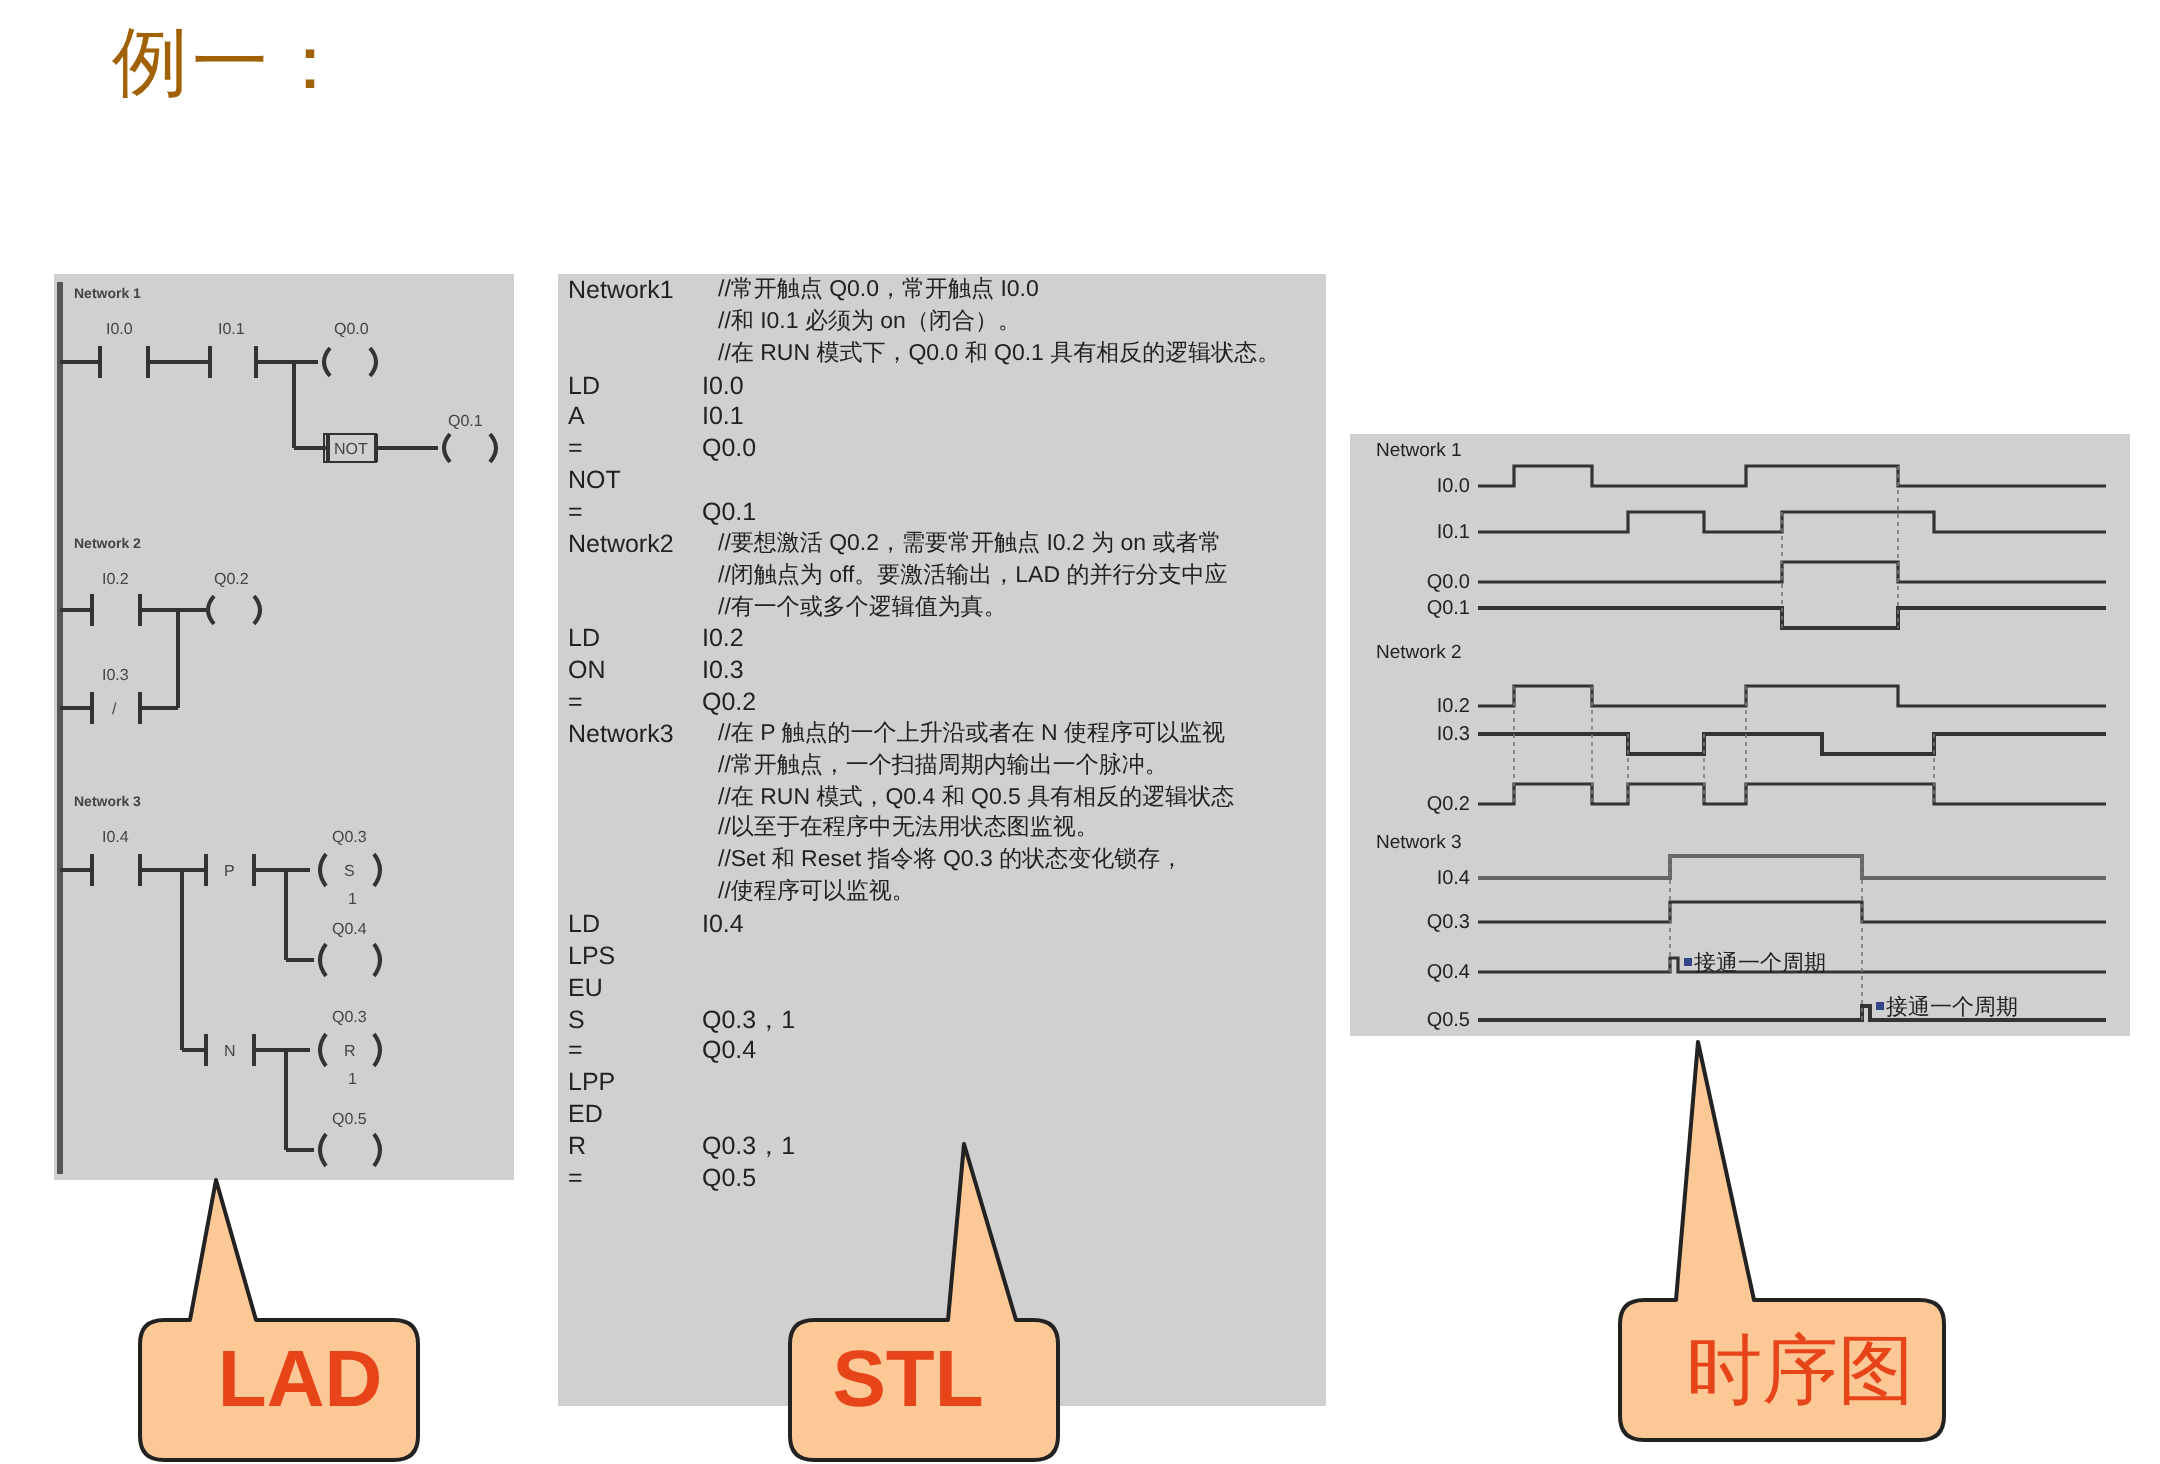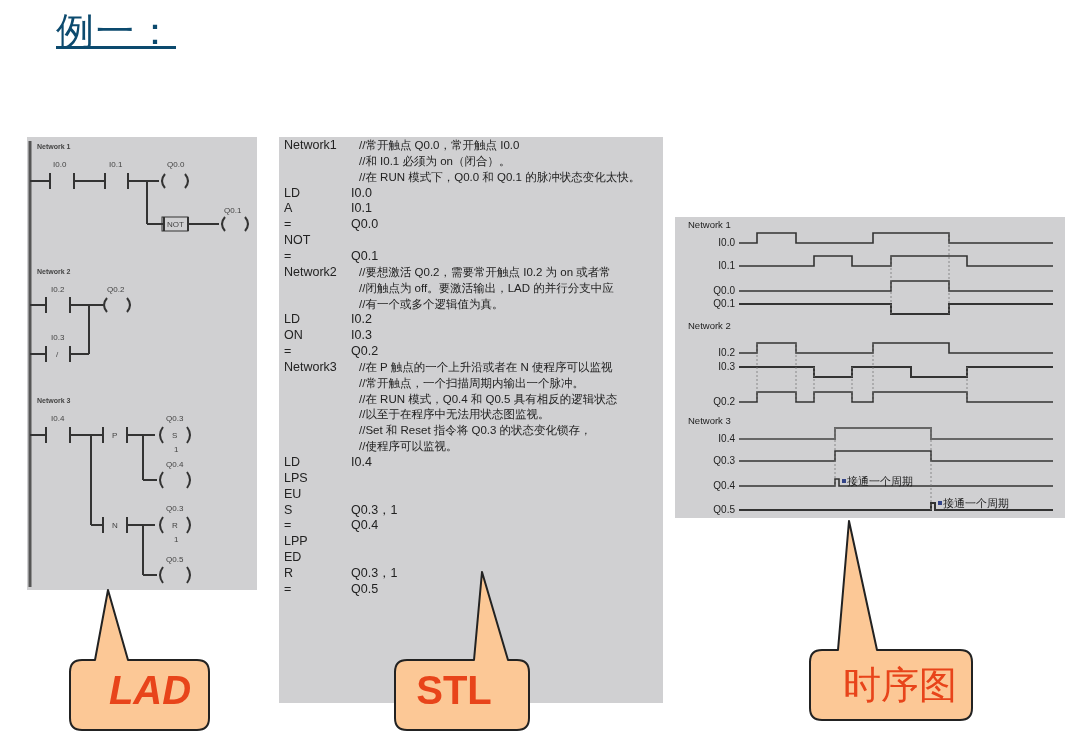--- a/index.html
+++ b/index.html
@@ -1,19 +1,19 @@
 <!DOCTYPE html>
 <html><head>
 <meta charset="utf-8">
 <style>
   html, body { margin:0; padding:0; }
   body { width:1080px; height:732px; background:#ffffff; position:relative; overflow:hidden;
          font-family: "DejaVu Sans", "Liberation Sans", sans-serif; }
-  .title { position:absolute; left:56px; top:6px; font-size:38px; color:#0c4a6e;
-           font-family: "DejaVu Serif", "Liberation Serif", serif; letter-spacing:2px;text-decoration:underline; }
+  .title { position:absolute; left:56px; top:6px; font-size:38px; color:#a16207;
+           font-family: "DejaVu Serif", "Liberation Serif", serif; letter-spacing:2px; }
   .panel { position:absolute; background:#d0d0d2; }
   #lad { left:27px; top:137px; width:230px; height:453px; }
   #stl { left:279px; top:137px; width:384px; height:566px; }
   #timing { left:675px; top:217px; width:390px; height:301px; }
   .stl-row { position:absolute; left:5px; font-family:"Liberation Sans", sans-serif; font-size:12.5px; color:#222; white-space:nowrap; line-height:16px; }
   .stl-op { position:absolute; left:0; }
   .stl-arg { position:absolute; left:67px; }
   .stl-cmt { position:absolute; left:75px; font-size:11.5px; }
   svg text { font-family:"Liberation Sans", sans-serif; }
   .callout { position:absolute; }
@@ -119,21 +119,21 @@
       <div class="stl-row" style="top: 0px;">
         <span class="stl-op">Network1</span>
         <span class="stl-cmt">//常开触点 Q0.0，常开触点 I0.0</span>
       </div>
       <div class="stl-row" style="top: 15.85px;">
         <span class="stl-op"></span>
         <span class="stl-cmt">//和 I0.1 必须为 on（闭合）。</span>
       </div>
       <div class="stl-row" style="top: 31.7px;">
         <span class="stl-op"></span>
-        <span class="stl-cmt">//在 RUN 模式下，Q0.0 和 Q0.1 的脉冲状态变化太快。</span>
+        <span class="stl-cmt">//在 RUN 模式下，Q0.0 和 Q0.1 具有相反的逻辑状态。</span>
       </div>
       <div class="stl-row" style="top: 47.55px;">
         <span class="stl-op">LD</span>
         <span class="stl-arg">I0.0</span>
       </div>
       <div class="stl-row" style="top: 63.4px;">
         <span class="stl-op">A</span>
         <span class="stl-arg">I0.1</span>
       </div>
       <div class="stl-row" style="top: 79.25px;">
@@ -292,15 +292,15 @@
   </svg>
 </div>
 
 <svg class="callout" style="left:0;top:0;" width="1080" height="732">
   <g fill="#fcc896" stroke="#222" stroke-width="2" stroke-linejoin="round">
     <path d="M82,660 Q70,660 70,672 L70,718 Q70,730 82,730 L197,730 Q209,730 209,718 L209,672 Q209,660 197,660 L128,660 L108,590 L95,660 Z"></path>
     <path d="M407,660 Q395,660 395,672 L395,718 Q395,730 407,730 L517,730 Q529,730 529,718 L529,672 Q529,660 517,660 L508,660 L482,572 L474,660 Z"></path>
     <path d="M822,650 Q810,650 810,662 L810,708 Q810,720 822,720 L960,720 Q972,720 972,708 L972,662 Q972,650 960,650 L877,650 L849,521 L838,650 Z"></path>
   </g>
 </svg>
-<div class="callout-label" style="left:70px;top:668px;width:160px;font-size:40px;font-style:italic;">LAD</div>
+<div class="callout-label" style="left:70px;top:668px;width:160px;font-size:40px;">LAD</div>
 <div class="callout-label" style="left:395px;top:668px;width:118px;font-size:40px;">STL</div>
 <div class="callout-label" style="left:810px;top:660px;width:180px;font-size:38px;font-weight:normal;font-family:'DejaVu Serif',serif;">时序图</div>
 
 </body></html>

